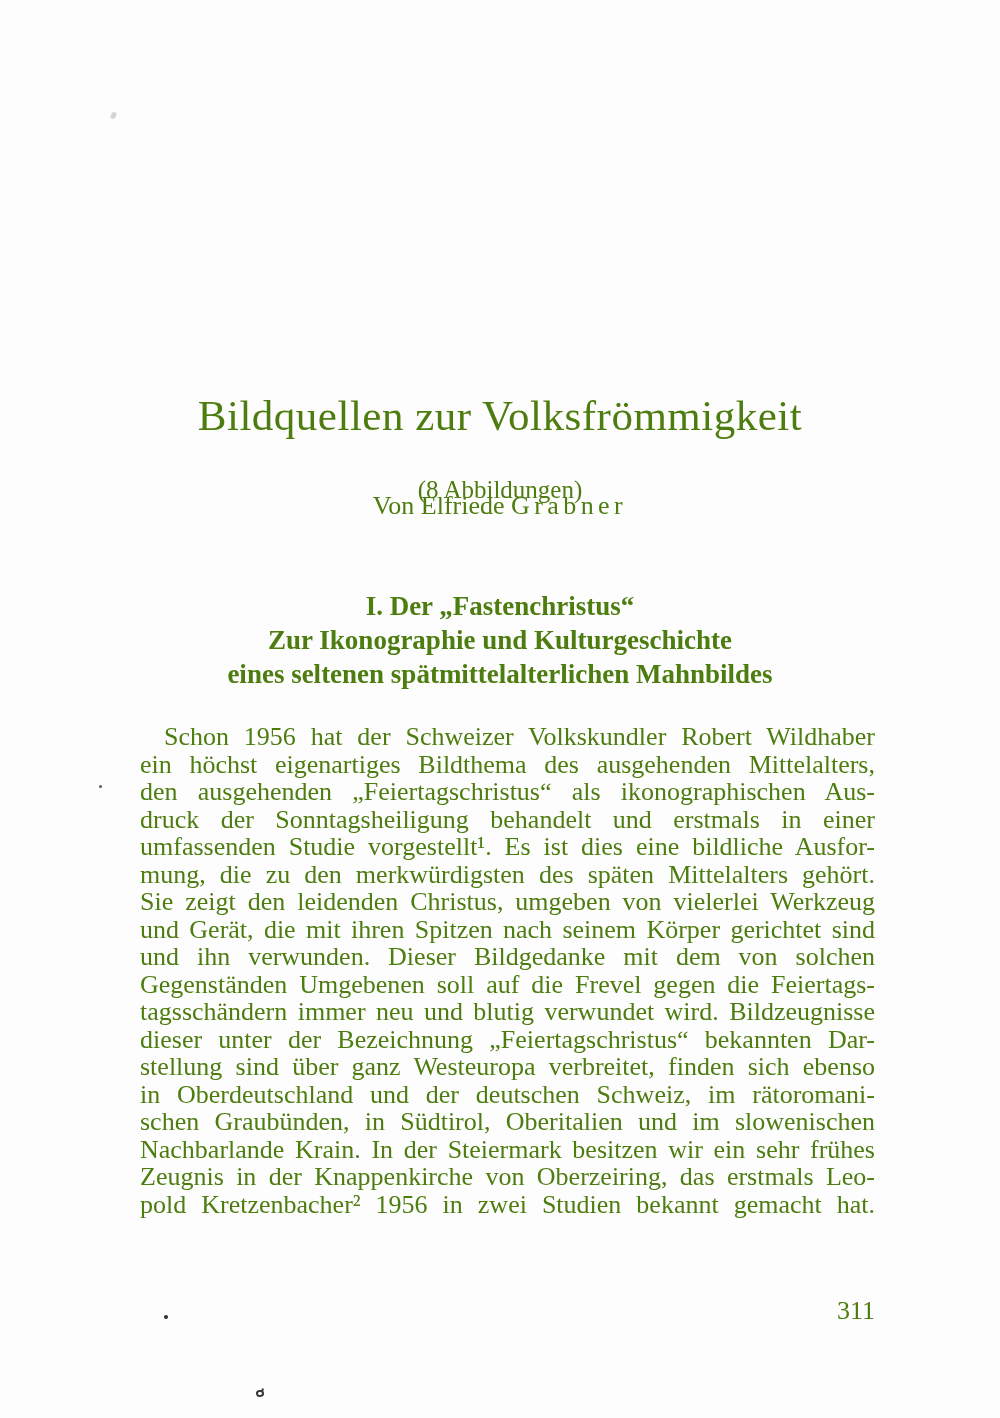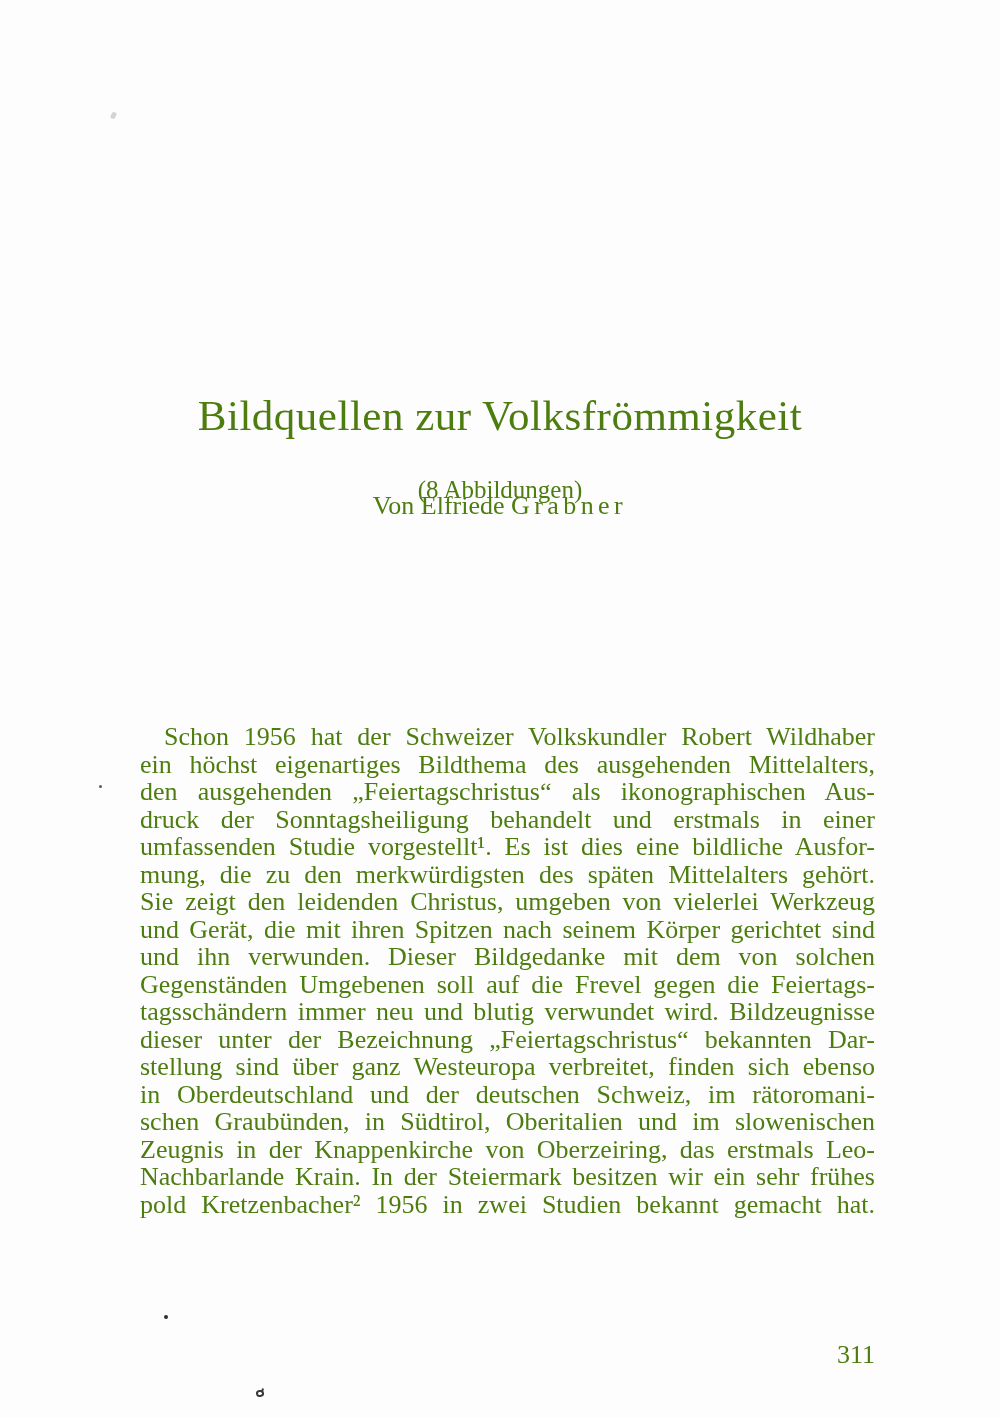--- a/index.html
+++ b/index.html
@@ -64,21 +64,20 @@
     box-sizing: border-box;
   }
   .page-number {
     position: absolute;
     left: 140px;
     top: 1296px;
     width: 735px;
     text-align: right;
     font-size: 26px;
     line-height: 29px;
-    margin-top: 44px;
   }
   
   .speck {
     position: absolute;
     pointer-events: none;
   }
   .speck-1 {
     left: 111px; top: 112px;
     width: 5px; height: 7px;
     background: #c9c9c9;
@@ -128,37 +127,42 @@
   <div class="centered title">Bildquellen zur Volksfrömmigkeit</div>
 
   <div class="centered fig-note">(8 Abbildungen)</div>
 
   <div class="centered byline">
     <span>Von Elfriede</span>
     <span> </span>
     <span class="spaced-name">Grabner</span>
   </div>
 
+  <div class="centered section-heading">
+    <div>I. Der „Fastenchristus“</div>
+    <div>Zur Ikonographie und Kulturgeschichte</div>
+    <div>eines seltenen spätmittelalterlichen Mahnbildes</div>
+  </div>
 
   <div class="body-block">
     <div class="line indent">Schon 1956 hat der Schweizer Volkskundler Robert Wildhaber</div>
     <div class="line">ein höchst eigenartiges Bildthema des ausgehenden Mittelalters,</div>
     <div class="line">den ausgehenden „Feiertagschristus“ als ikonographischen Aus-</div>
     <div class="line">druck der Sonntagsheiligung behandelt und erstmals in einer</div>
     <div class="line">umfassenden Studie vorgestellt¹. Es ist dies eine bildliche Ausfor-</div>
     <div class="line">mung, die zu den merkwürdigsten des späten Mittelalters gehört.</div>
     <div class="line">Sie zeigt den leidenden Christus, umgeben von vielerlei Werkzeug</div>
     <div class="line">und Gerät, die mit ihren Spitzen nach seinem Körper gerichtet sind</div>
     <div class="line">und ihn verwunden. Dieser Bildgedanke mit dem von solchen</div>
     <div class="line">Gegenständen Umgebenen soll auf die Frevel gegen die Feiertags-</div>
     <div class="line">tagsschändern immer neu und blutig verwundet wird. Bildzeugnisse</div>
     <div class="line">dieser unter der Bezeichnung „Feiertagschristus“ bekannten Dar-</div>
     <div class="line">stellung sind über ganz Westeuropa verbreitet, finden sich ebenso</div>
     <div class="line">in Oberdeutschland und der deutschen Schweiz, im rätoromani-</div>
     <div class="line">schen Graubünden, in Südtirol, Oberitalien und im slowenischen</div>
+    <div class="line">Nachbarlande Krain. In der Steiermark besitzen wir ein sehr frühes</div>
     <div class="line">Zeugnis in der Knappenkirche von Oberzeiring, das erstmals Leo-</div>
-    <div class="line">Nachbarlande Krain. In der Steiermark besitzen wir ein sehr frühes</div>
     <div class="line">pold Kretzenbacher² 1956 in zwei Studien bekannt gemacht hat.</div>
   </div>
 
   <div class="page-number">311</div>
 
 </div>
 
 </body></html>

